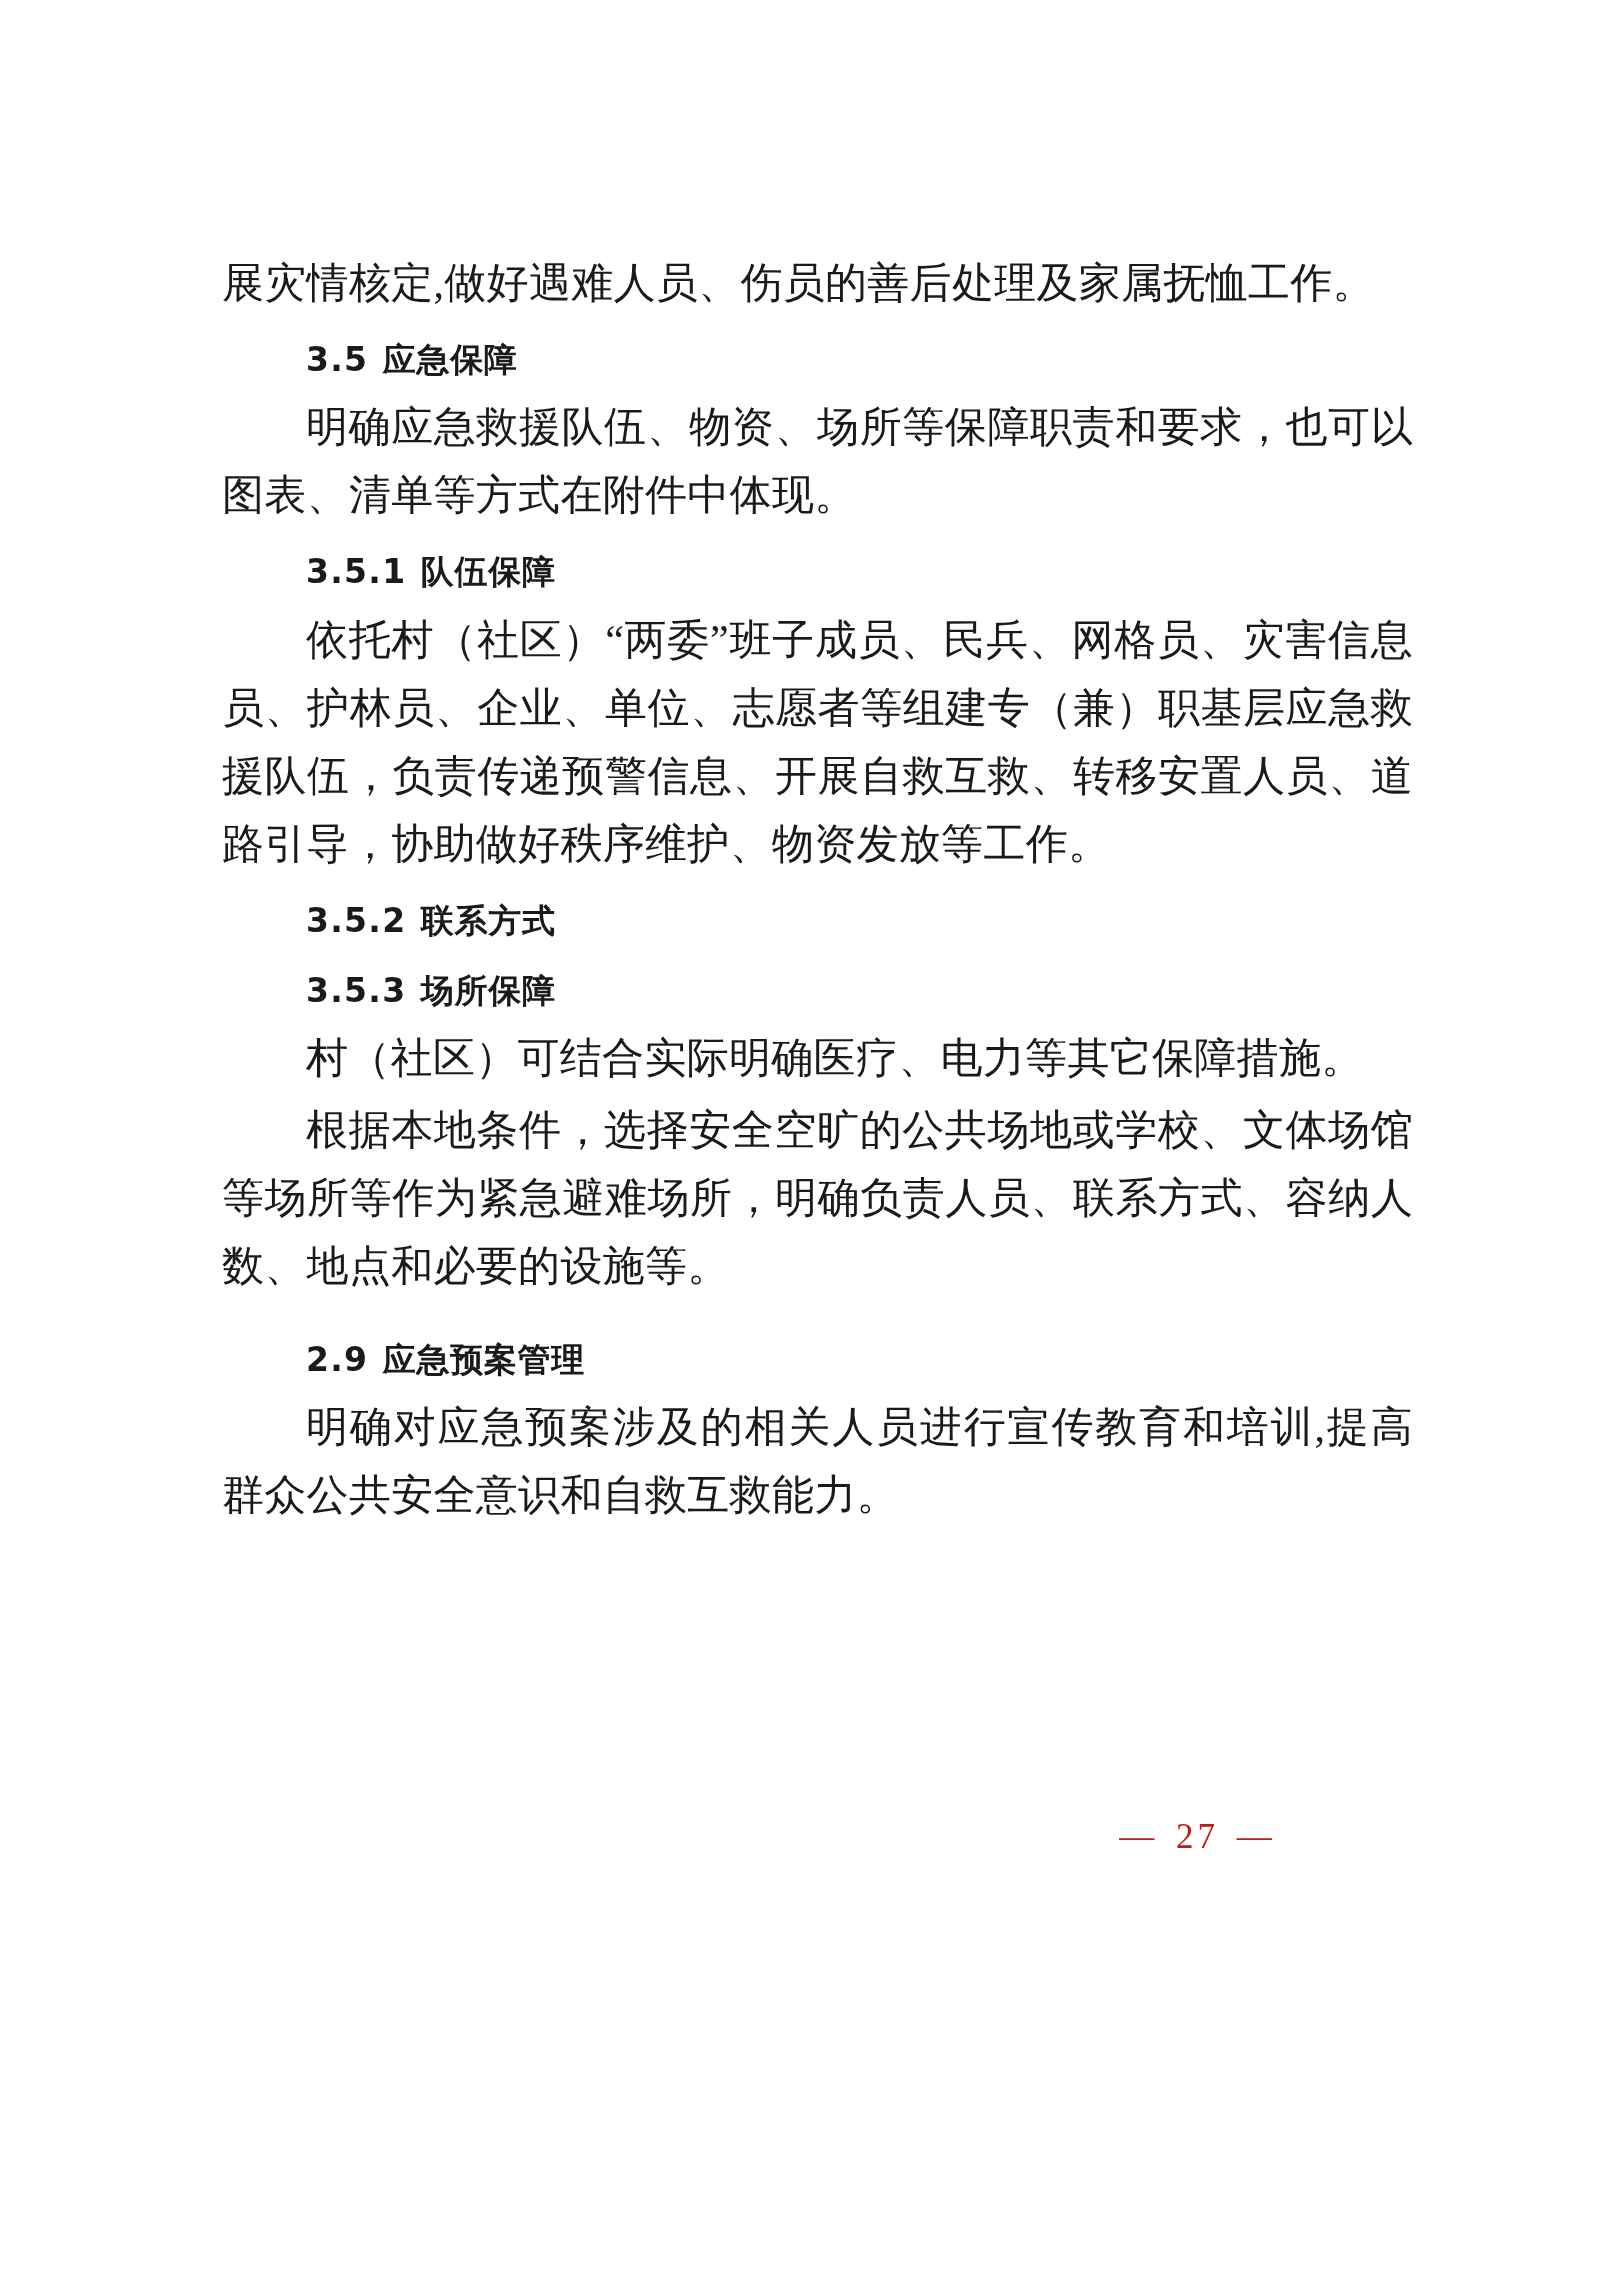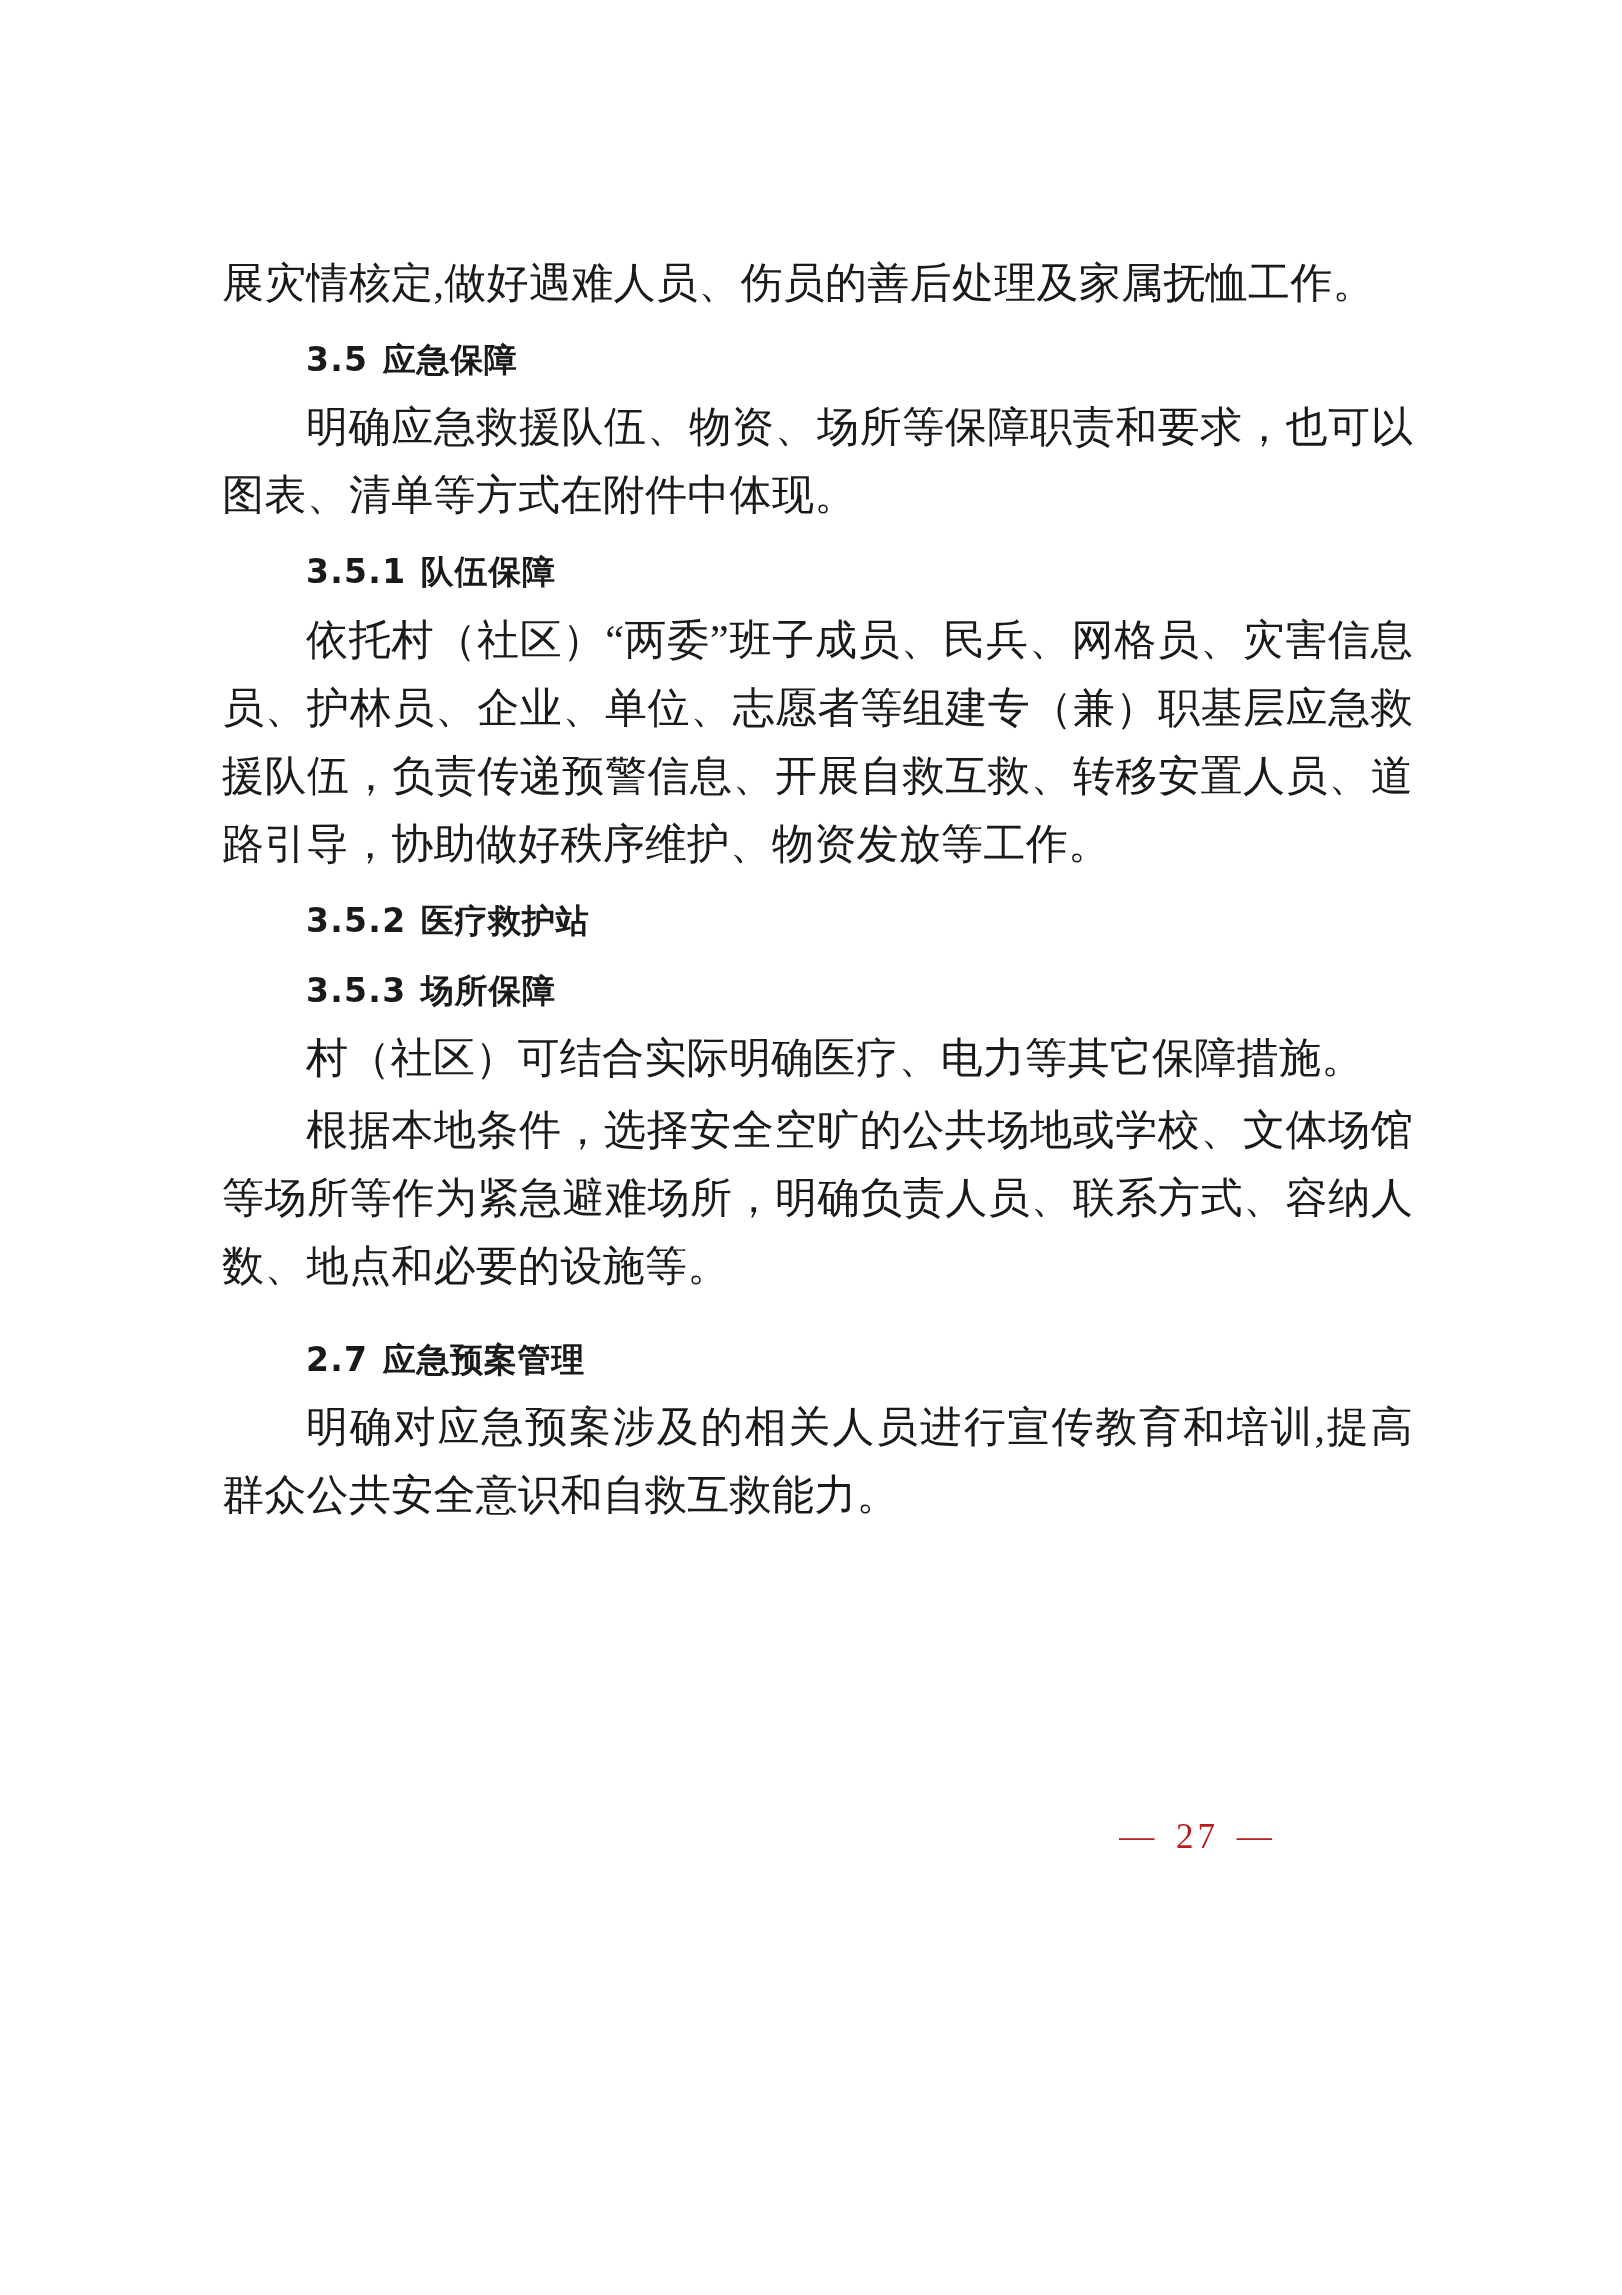--- a/index.html
+++ b/index.html
@@ -87,34 +87,34 @@
 
     <p class="para indent">明确应急救援队伍、物资、场所等保障职责和要求，也可以图表、清单等方式在附件中体现。</p>
 
     <div class="heading">
       <span class="num">3.5.1</span><span class="ttl">队伍保障</span>
     </div>
 
     <p class="para indent">依托村（社区）“两委”班子成员、民兵、网格员、灾害信息员、护林员、企业、单位、志愿者等组建专（兼）职基层应急救援队伍，负责传递预警信息、开展自救互救、转移安置人员、道路引导，协助做好秩序维护、物资发放等工作。</p>
 
     <div class="heading">
-      <span class="num">3.5.2</span><span class="ttl">医疗救护站</span>
+      <span class="num">3.5.2</span><span class="ttl">联系方式</span>
     </div>
 
 
     <div class="heading">
       <span class="num">3.5.3</span><span class="ttl">场所保障</span>
     </div>
 
     <p class="para indent">村（社区）可结合实际明确医疗、电力等其它保障措施。</p>
 
     <p class="para indent">根据本地条件，选择安全空旷的公共场地或学校、文体场馆等场所等作为紧急避难场所，明确负责人员、联系方式、容纳人数、地点和必要的设施等。</p>
 
     <div class="heading gap-before">
-      <span class="num">2.7</span><span class="ttl">应急预案管理</span>
+      <span class="num">2.9</span><span class="ttl">应急预案管理</span>
     </div>
 
 
     <p class="para indent">明确对应急预案涉及的相关人员进行宣传教育和培训,提高群众公共安全意识和自救互救能力。</p>
 
   </div>
 
   <div class="footer">
     <span class="footer-inner">
       <span>—</span>

